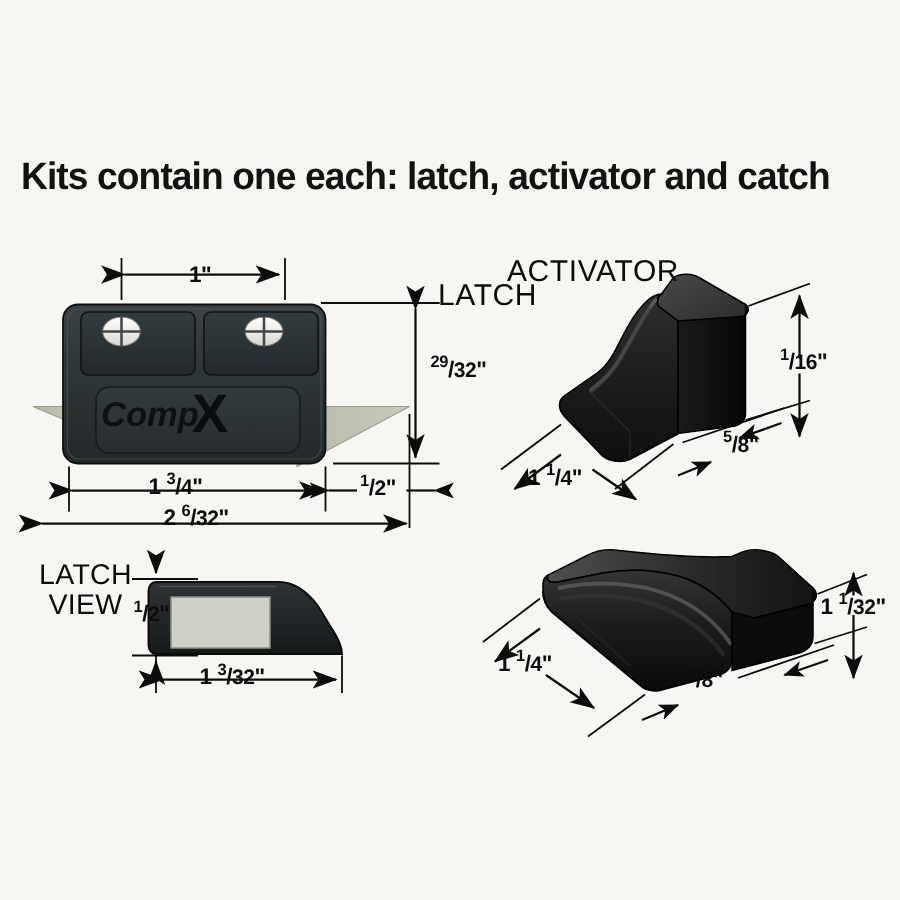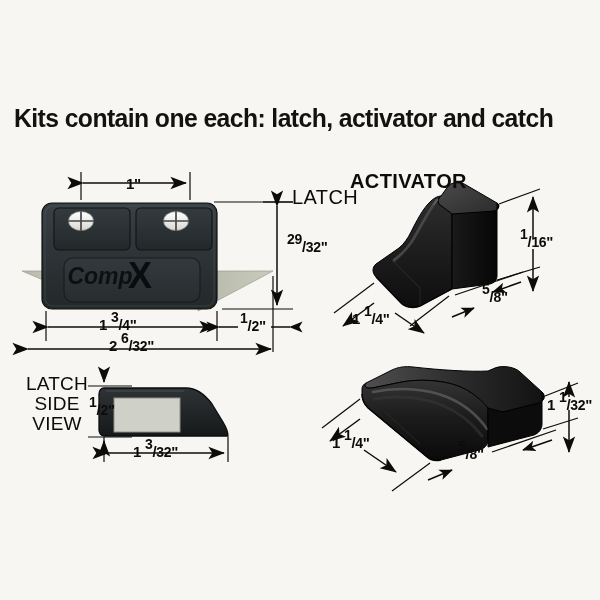--- a/index.html
+++ b/index.html
@@ -30,21 +30,21 @@
   .dimtext{
     position:absolute;
     font-family:"Liberation Sans", sans-serif;
     font-size:15px;
     font-weight:bold;
     color:#0d0c0a;
     white-space:nowrap;
     letter-spacing:-0.3px;
   }
   .dimtext .fr{font-size:14px;}
-  .dimtext sup{font-size:14px;vertical-align:0.55em;line-height:0;}
+  .dimtext sup{font-size:11px;vertical-align:0.55em;line-height:0;}
   .dimtext .sl{font-size:15px;}
 
   .partlabel{
     position:absolute;
     font-family:"Liberation Sans", sans-serif;
     font-size:20px;
     font-weight:normal;
     color:#0d0c0a;
     letter-spacing:0.4px;
     white-space:nowrap;
@@ -284,26 +284,25 @@
 
       <path d="M360,399 L322,428" stroke-width="1.2"></path>
       <path d="M430,463 L392,491" stroke-width="1.2"></path>
       <path d="M360,419 L330,441" marker-end="url(#ah)"></path>
       <path d="M364,450 L396,472" marker-end="url(#ah)"></path>
     </g>
   </svg>
 
   <div class="partlabel" style="left:292px; top:186px;">LATCH</div>
 
-  <div class="partlabel" style="left:350px; top:170px;font-weight:bold;">ACTIVATOR</div>
+  <div class="partlabel" style="left:338px; top:170px;">ACTIVATOR</div>
 
 
   <div class="sideview" style="left:18px; top:374px; width:78px;">
     <div>LATCH</div>
-    <div>SIDE</div>
     <div>VIEW</div>
   </div>
 
   <div class="dimtext" style="left:126px; top:175px;">1"</div>
 
   <div class="dimtext" style="left:287px; top:238px;"><span class="fr"><sup>29</sup><span class="sl">/</span>32</span>"</div>
 
   <div class="dimtext" style="left:99px; top:316px;"><span class="w">1 </span><span class="fr"><sup>3</sup><span class="sl">/</span>4</span>"</div>
 
   <div class="dimtext" style="left:240px; top:317px;"><span class="fr"><sup>1</sup><span class="sl">/</span>2</span>"</div>

